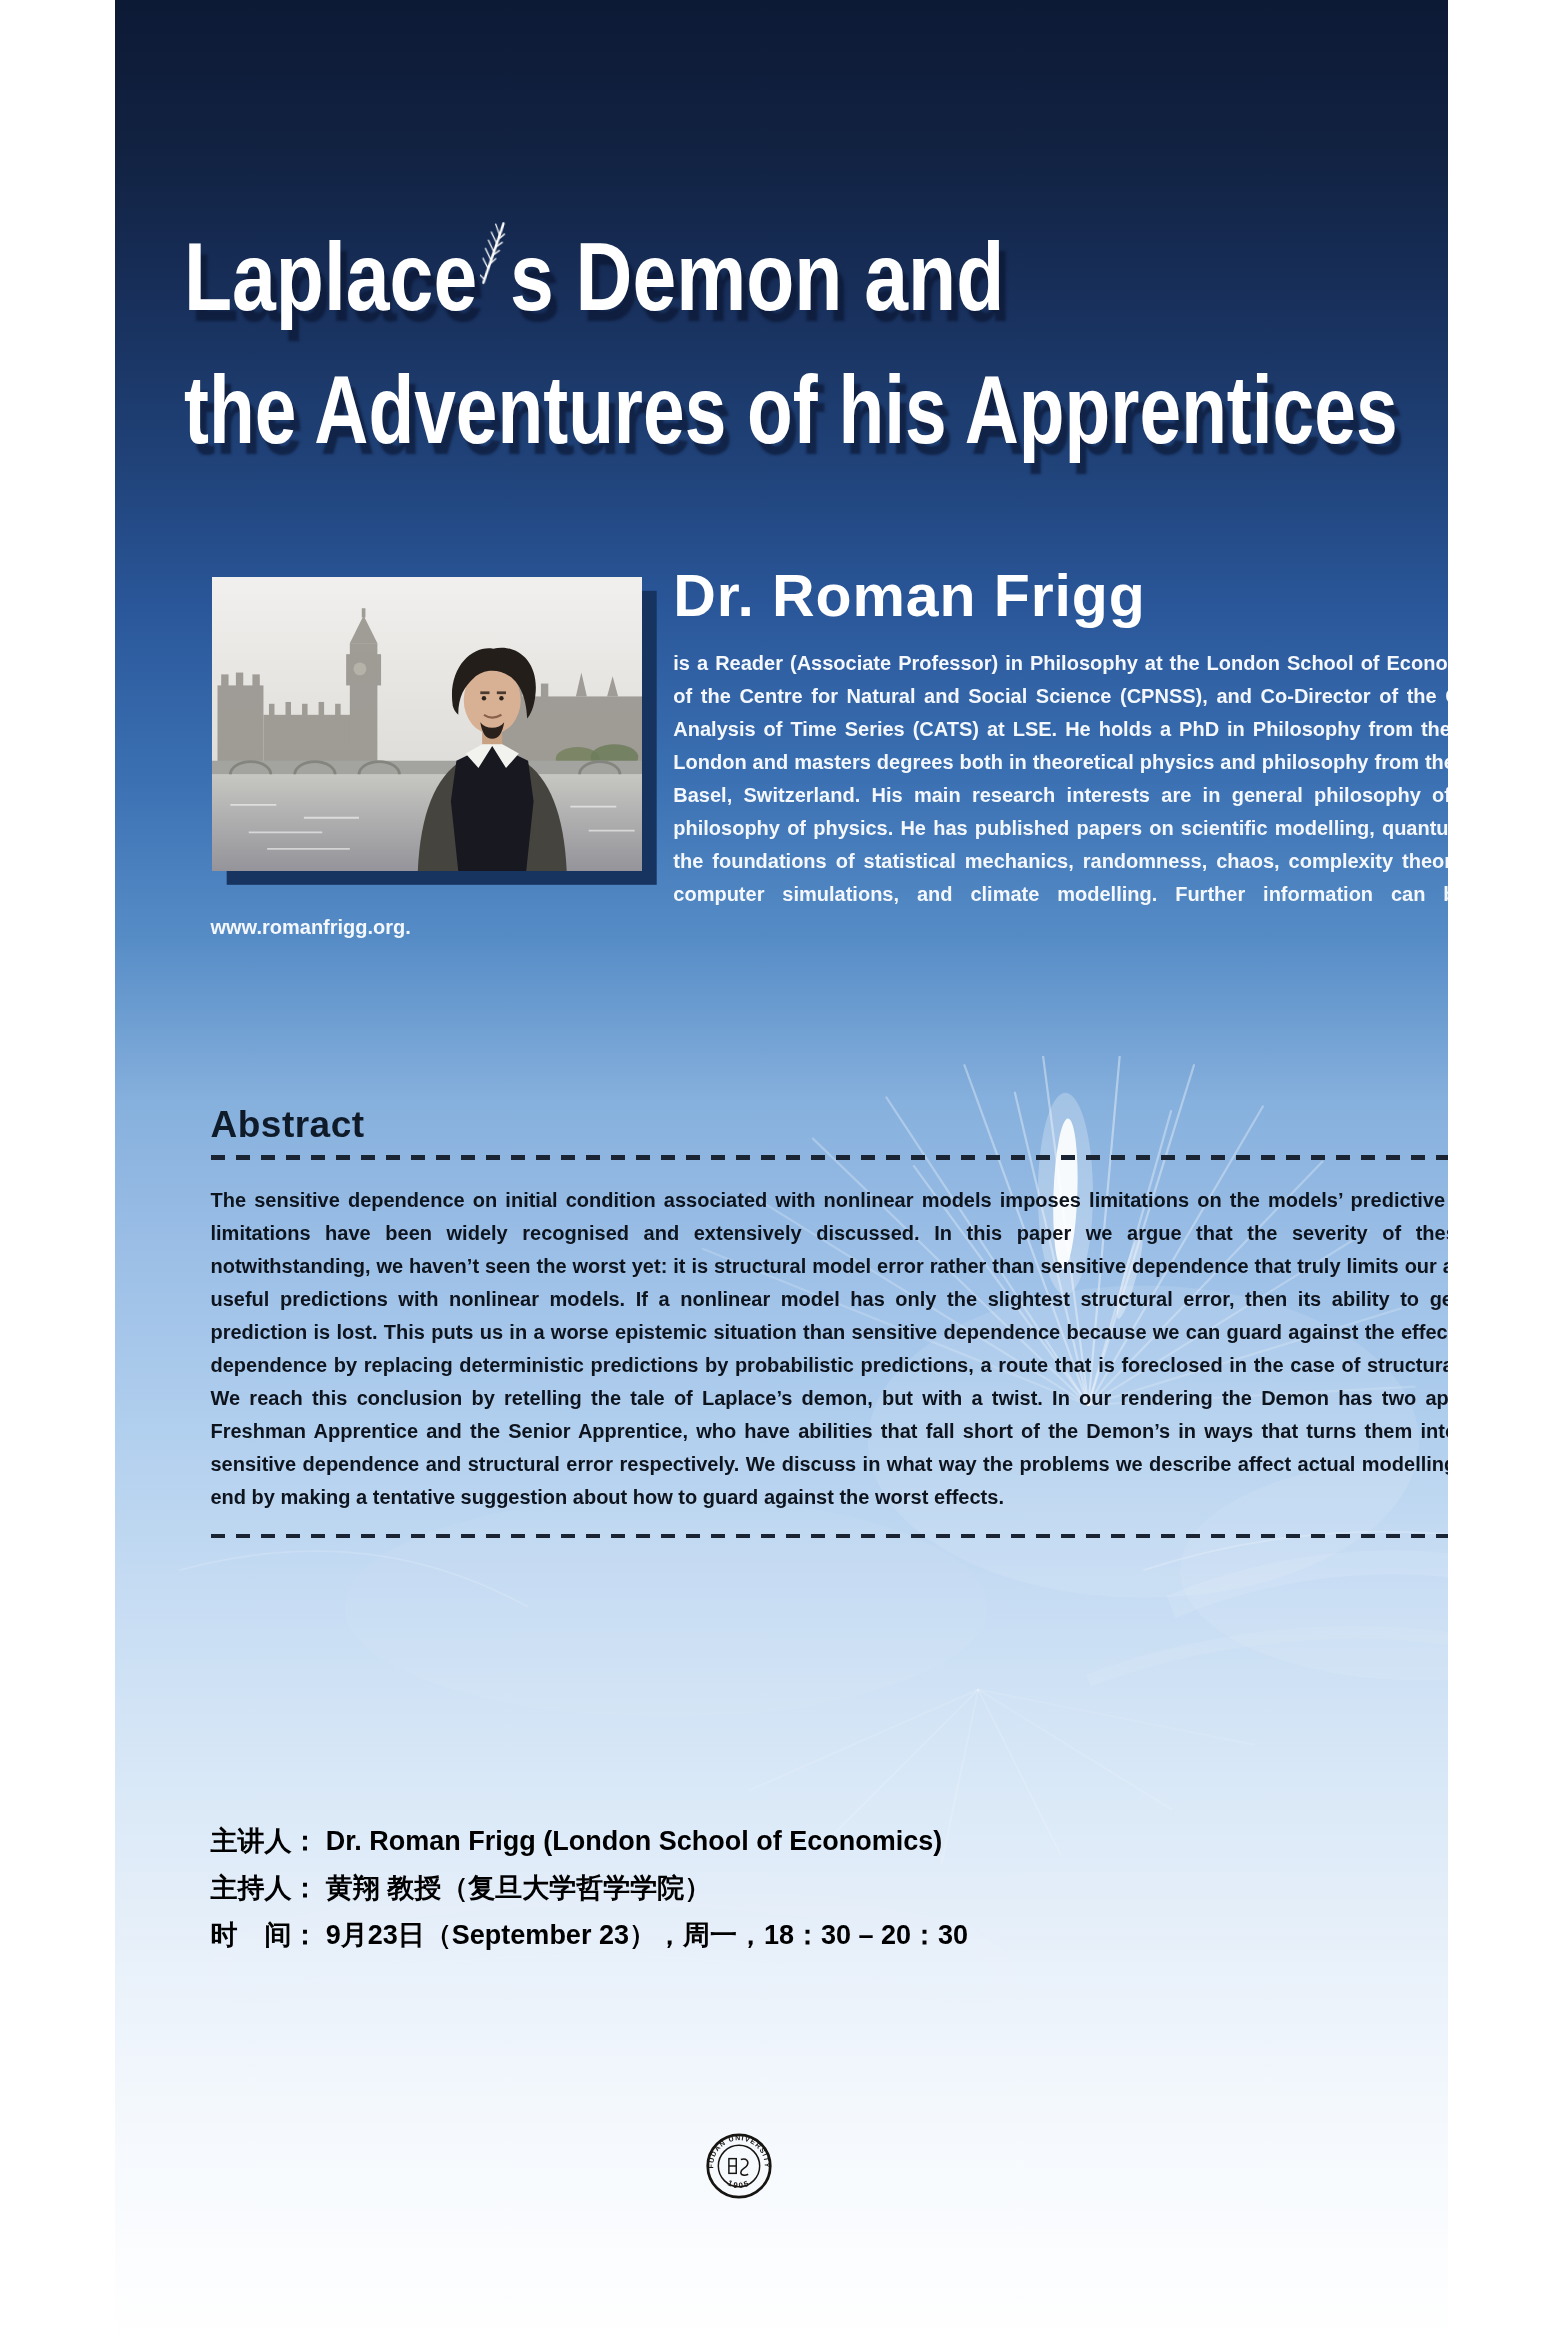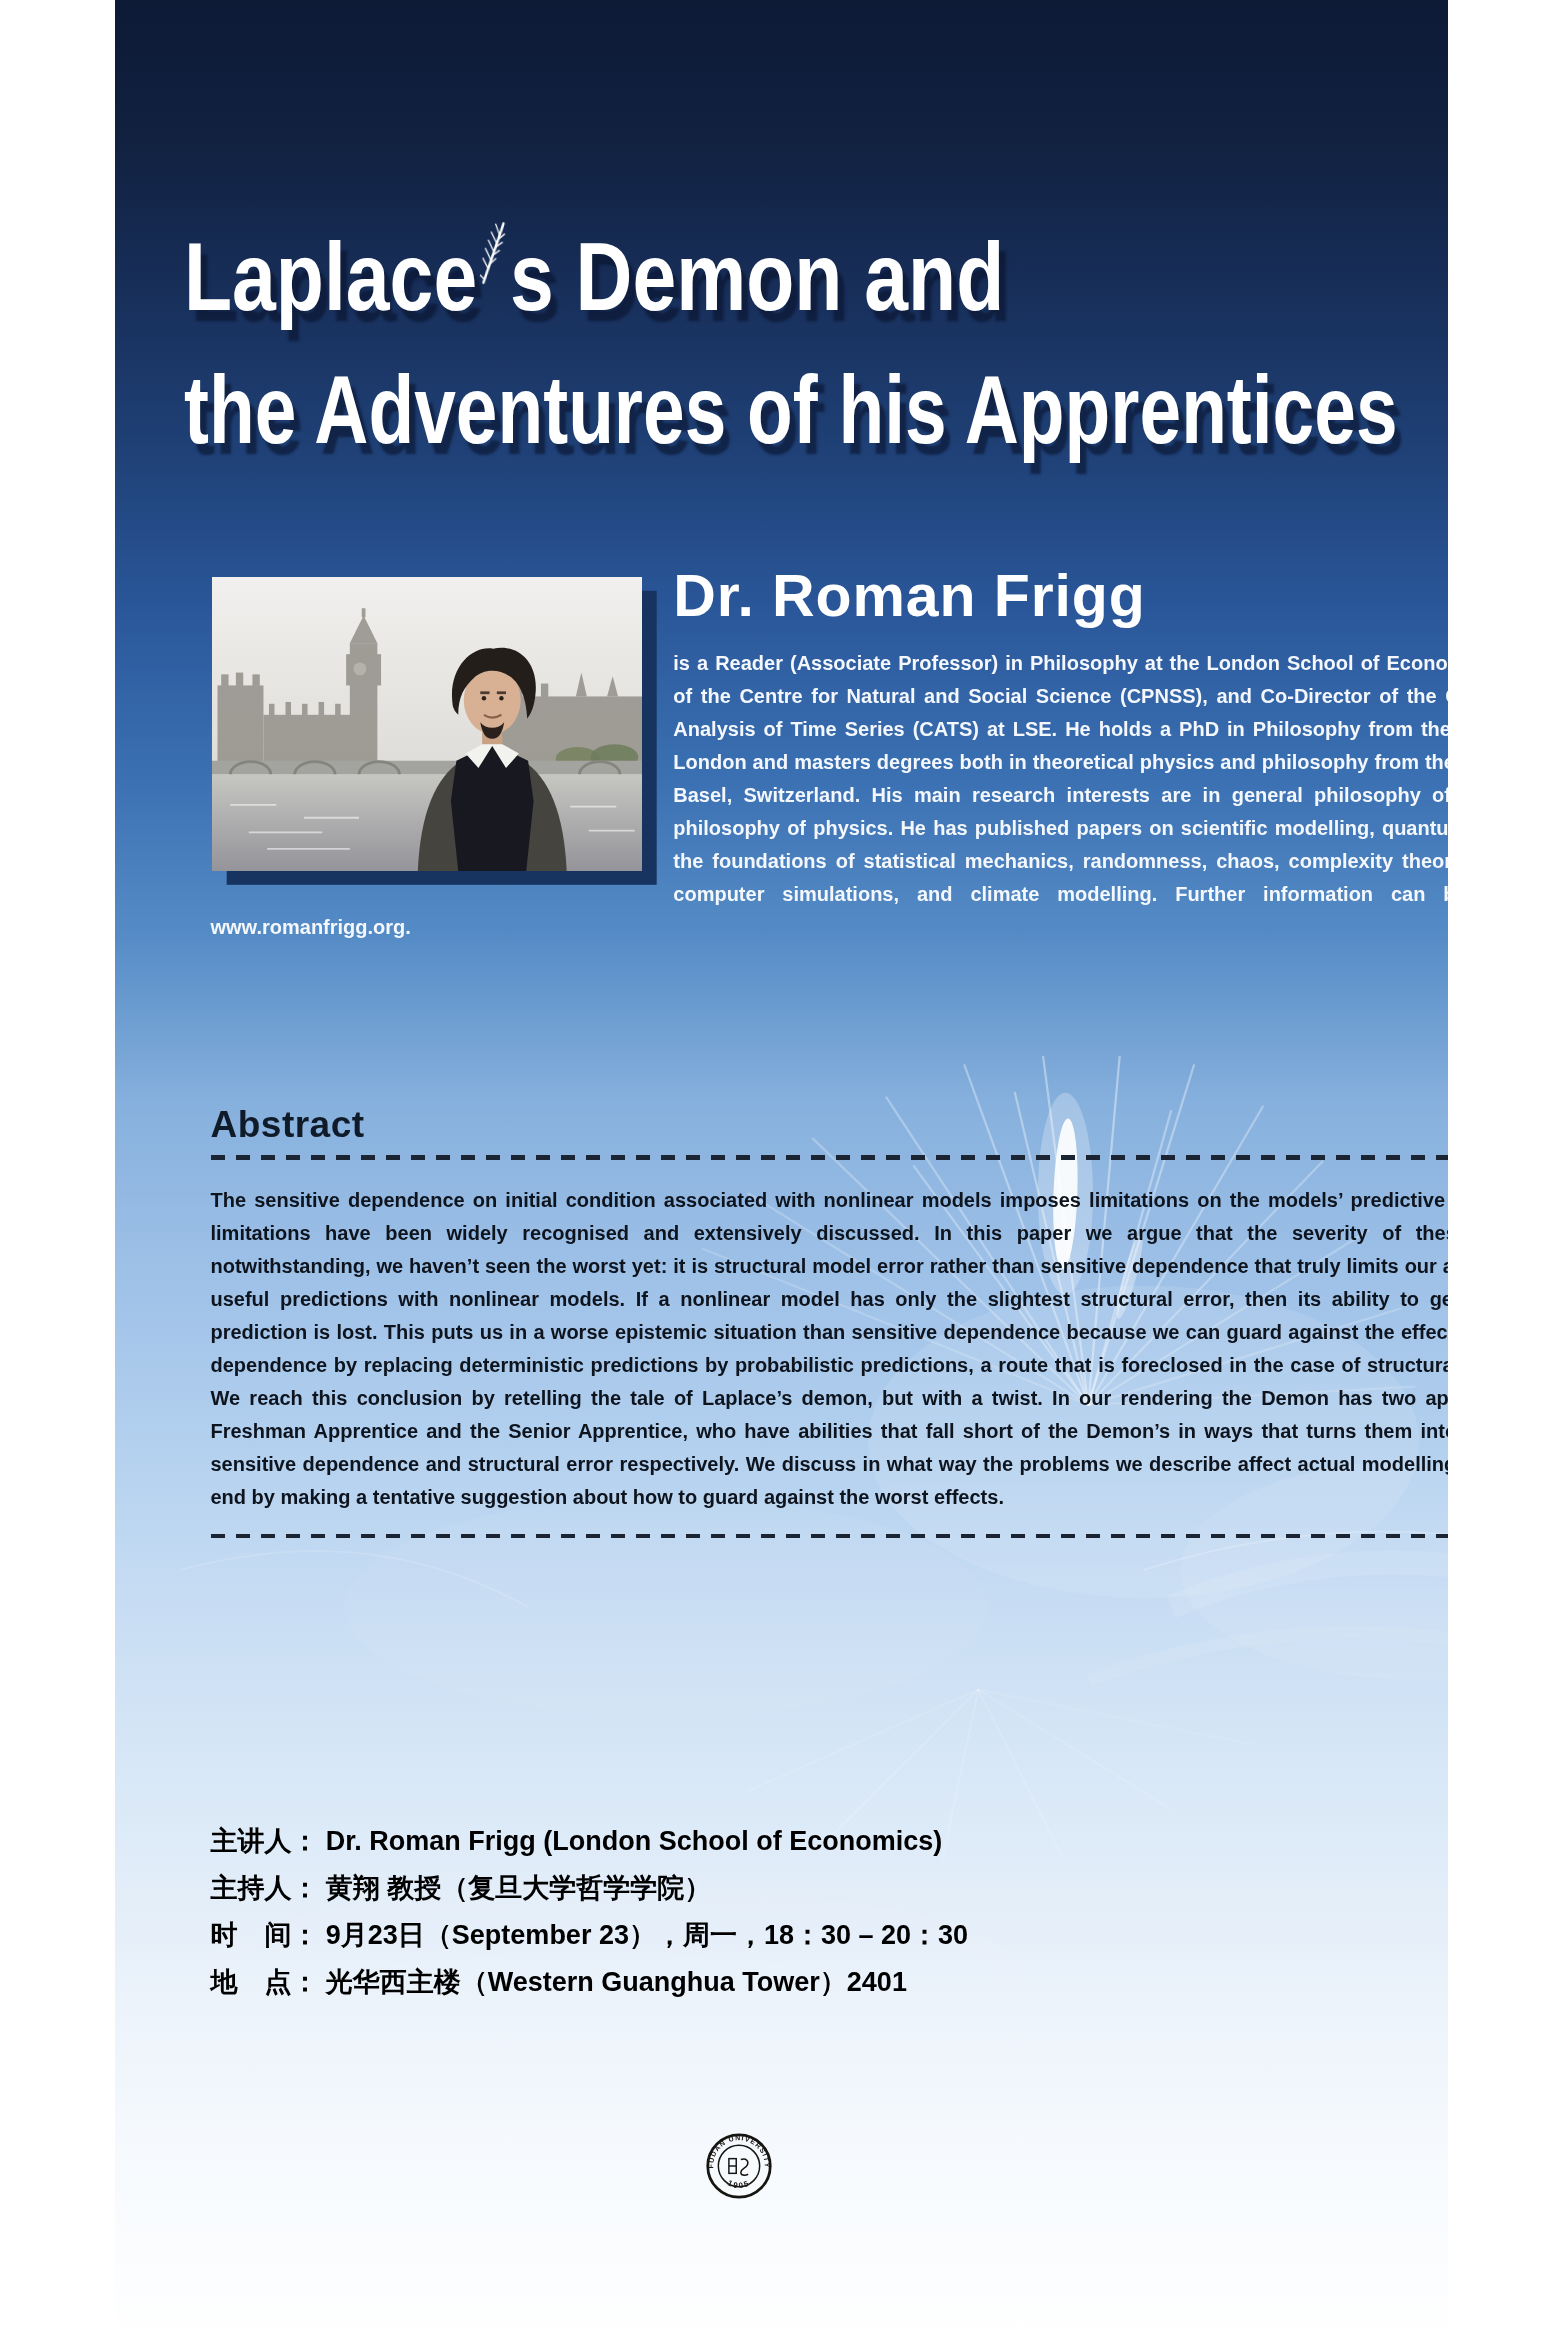--- a/index.html
+++ b/index.html
@@ -234,23 +234,20 @@
   <section class="details">
     <div class="detail-row">
       <span class="dlabel">主讲人：</span><span class="dvalue">Dr. Roman Frigg (London School of Economics)</span>
     </div>
     <div class="detail-row">
       <span class="dlabel">主持人：</span><span class="dvalue">黄翔 教授（复旦大学哲学学院）</span>
     </div>
     <div class="detail-row">
       <span class="dlabel">时　间：</span><span class="dvalue">9月23日（September 23），周一，18：30 – 20：30</span>
     </div>
-    <div class="detail-row">
-      <span class="dlabel">地　点：</span><span class="dvalue">光华西主楼（Western Guanghua Tower）2401</span>
-    </div>
   </section>
 
   <div class="footer">
     <svg class="fudan-logo" viewBox="0 0 74 74" xmlns="http://www.w3.org/2000/svg">
       <circle cx="37" cy="37" r="34" fill="none" stroke="#171512" stroke-width="3"></circle>
       <circle cx="37" cy="37" r="22.5" fill="none" stroke="#171512" stroke-width="1.6"></circle>
       <path id="arcT" d="M9,37 A28,28 0 0 1 65,37" fill="none"></path>
       <path id="arcB" d="M13,37 A24,24 0 0 0 61,37" fill="none"></path>
       <text font-size="7.6" font-weight="bold" fill="#171512" letter-spacing="1.2" font-family="Liberation Sans, sans-serif">
         <textPath href="#arcT" startOffset="50%" text-anchor="middle">FUDAN UNIVERSITY</textPath>

